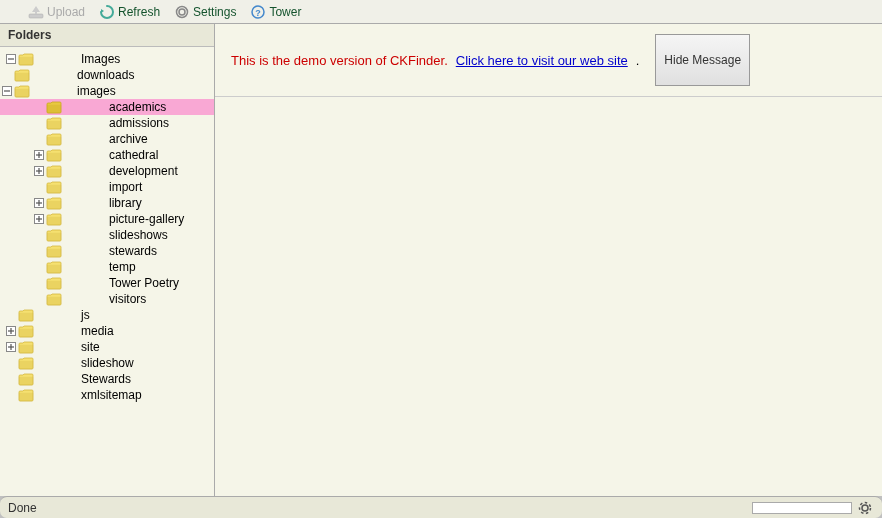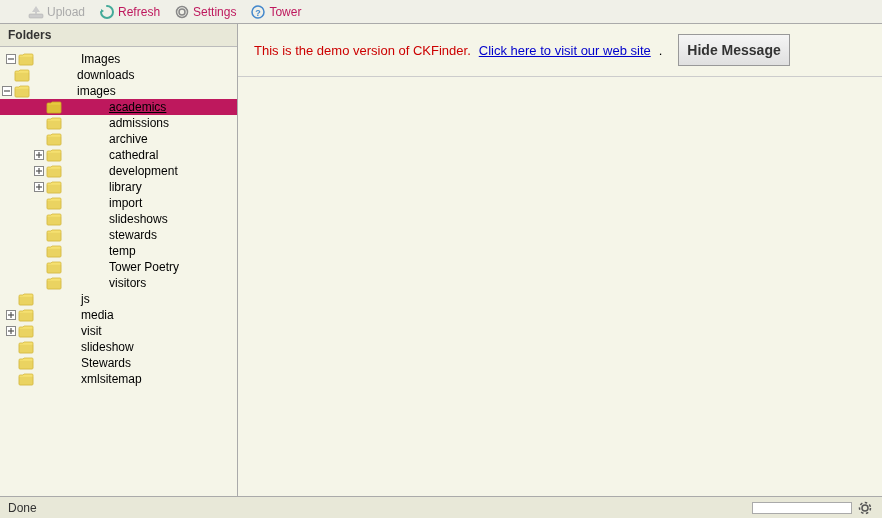--- a/index.html
+++ b/index.html
@@ -23,21 +23,21 @@
       padding: 3px 23px;
       height: 24px;
       gap: 4px;
     }
     .toolbar-btn {
       display: flex;
       align-items: center;
       gap: 3px;
       padding: 2px 5px;
       font-size: 12px;
-      color: #be185d;
+      color: #14532d;
       cursor: pointer;
       border: none;
       background: none;
     }
     .toolbar-btn.disabled { color: #aaa; cursor: default; }
     .toolbar-btn .btn-icon {
       width: 16px;
       height: 16px;
       display: inline-flex;
       align-items: center;
@@ -47,21 +47,21 @@
 
     
     #main {
       display: flex;
       flex: 1;
       overflow: hidden;
     }
 
     
     #sidebar {
-      width: 238px;
+      width: 215px;
       background: #f5f5e8;
       border-right: 1px solid #aaa;
       display: flex;
       flex-direction: column;
       overflow: hidden;
     }
     #sidebar-header {
       background: #e8e8d8;
       border-bottom: 1px solid #bbb;
       padding: 4px 8px;
@@ -80,21 +80,21 @@
     #folder-tree::-webkit-scrollbar-track { background: #e8e8d8; }
     #folder-tree::-webkit-scrollbar-thumb { background: #aaa; border: 1px solid #888; }
 
     .tree-item {
       display: flex;
       align-items: center;
       padding: 1px 0;
       cursor: pointer;
       white-space: nowrap;
     }
-    .tree-item.selected { background: #be185d; text-decoration: underline; }
+    .tree-item.selected { background: #f9a8d4; }
 
     .tree-toggle {
       width: 14px;
       height: 14px;
       display: inline-flex;
       align-items: center;
       justify-content: center;
       font-size: 9px;
       color: #555;
       flex-shrink: 0;
@@ -142,45 +142,45 @@
       color: #cc0000;
       font-weight: normal;
     }
     #demo-banner .demo-link {
       color: #0000cc;
       text-decoration: underline;
       cursor: pointer;
     }
     #demo-banner .hide-btn {
       margin-left: 8px;
-      padding: 7px 8px;
+      padding: 18px 8px;
       border: 1px solid #999;
       background: linear-gradient(to bottom, #f5f5f5, #e0e0e0);
       cursor: pointer;
-      font-size: 14px;
+      font-size: 12px;
       color: #333;
-      font-weight: bold;
     }
 
     
     #files-area {
       flex: 1;
       background: #f5f5e8;
       overflow: auto;
     }
 
     
     #statusbar {
       height: 22px;
       background: #e8e8d8;
       border-top: 1px solid #aaa;
       display: flex;
       align-items: center;
       padding: 0 8px;
       justify-content: space-between;
+      border-radius: 7px;
     }
     #statusbar .status-text {
       font-size: 12px;
       color: #333;
     }
     #statusbar .status-right {
       display: flex;
       align-items: center;
       gap: 4px;
     }
@@ -333,40 +333,54 @@
               <line x1="2" y1="5" x2="8" y2="5" stroke="#555" stroke-width="1.2"></line>
             </svg>
           </span>
           <span class="folder-icon"><svg width="16" height="14" viewBox="0 0 16 14">
     <path d="M1 4 Q1 3 2 3 L5 3 L6 2 L14 2 Q15 2 15 3 L15 12 Q15 13 14 13 L2 13 Q1 13 1 12 Z" fill="#f5e070" stroke="#d4b840" stroke-width="0.8"></path>
     <path d="M1 5 L15 5 L15 12 Q15 13 14 13 L2 13 Q1 13 1 12 Z" fill="#d4b840" stroke="#d4b840" stroke-width="0.5" opacity="0.3"></path>
   </svg></span>
           <span class="tree-label">development</span>
         </div>
         <div class="tree-item indent-2">
+          <span class="tree-toggle" style="visibility: hidden;"></span>
+          <span class="folder-icon"><svg width="16" height="14" viewBox="0 0 16 14">
+    <path d="M1 4 Q1 3 2 3 L5 3 L6 2 L14 2 Q15 2 15 3 L15 12 Q15 13 14 13 L2 13 Q1 13 1 12 Z" fill="#f5e070" stroke="#d4b840" stroke-width="0.8"></path>
+    <path d="M1 5 L15 5 L15 12 Q15 13 14 13 L2 13 Q1 13 1 12 Z" fill="#d4b840" stroke="#d4b840" stroke-width="0.5" opacity="0.3"></path>
+  </svg></span>
+          <span class="tree-label">import</span>
+        </div>
+        <div class="tree-item indent-2">
           <span class="tree-toggle">
             <svg width="10" height="10" viewBox="0 0 10 10">
               <rect x="0.5" y="0.5" width="9" height="9" fill="white" stroke="#888"></rect>
               <line x1="5" y1="2" x2="5" y2="8" stroke="#555" stroke-width="1.2"></line>
               <line x1="2" y1="5" x2="8" y2="5" stroke="#555" stroke-width="1.2"></line>
             </svg>
           </span>
           <span class="folder-icon"><svg width="16" height="14" viewBox="0 0 16 14">
     <path d="M1 4 Q1 3 2 3 L5 3 L6 2 L14 2 Q15 2 15 3 L15 12 Q15 13 14 13 L2 13 Q1 13 1 12 Z" fill="#f5e070" stroke="#d4b840" stroke-width="0.8"></path>
     <path d="M1 5 L15 5 L15 12 Q15 13 14 13 L2 13 Q1 13 1 12 Z" fill="#d4b840" stroke="#d4b840" stroke-width="0.5" opacity="0.3"></path>
   </svg></span>
           <span class="tree-label">library</span>
         </div>
         <div class="tree-item indent-2">
-          <span class="tree-toggle" style="visibility: hidden;"></span>
-          <span class="folder-icon"><svg width="16" height="14" viewBox="0 0 16 14">
-    <path d="M1 4 Q1 3 2 3 L5 3 L6 2 L14 2 Q15 2 15 3 L15 12 Q15 13 14 13 L2 13 Q1 13 1 12 Z" fill="#f5e070" stroke="#d4b840" stroke-width="0.8"></path>
-    <path d="M1 5 L15 5 L15 12 Q15 13 14 13 L2 13 Q1 13 1 12 Z" fill="#d4b840" stroke="#d4b840" stroke-width="0.5" opacity="0.3"></path>
-  </svg></span>
-          <span class="tree-label">import</span>
+          <span class="tree-toggle">
+            <svg width="10" height="10" viewBox="0 0 10 10">
+              <rect x="0.5" y="0.5" width="9" height="9" fill="white" stroke="#888"></rect>
+              <line x1="5" y1="2" x2="5" y2="8" stroke="#555" stroke-width="1.2"></line>
+              <line x1="2" y1="5" x2="8" y2="5" stroke="#555" stroke-width="1.2"></line>
+            </svg>
+          </span>
+          <span class="folder-icon"><svg width="16" height="14" viewBox="0 0 16 14">
+    <path d="M1 4 Q1 3 2 3 L5 3 L6 2 L14 2 Q15 2 15 3 L15 12 Q15 13 14 13 L2 13 Q1 13 1 12 Z" fill="#f5e070" stroke="#d4b840" stroke-width="0.8"></path>
+    <path d="M1 5 L15 5 L15 12 Q15 13 14 13 L2 13 Q1 13 1 12 Z" fill="#d4b840" stroke="#d4b840" stroke-width="0.5" opacity="0.3"></path>
+  </svg></span>
+          <span class="tree-label">picture-gallery</span>
         </div>
         <div class="tree-item indent-2">
           <span class="tree-toggle" style="visibility: hidden;"></span>
           <span class="folder-icon"><svg width="16" height="14" viewBox="0 0 16 14">
     <path d="M1 4 Q1 3 2 3 L5 3 L6 2 L14 2 Q15 2 15 3 L15 12 Q15 13 14 13 L2 13 Q1 13 1 12 Z" fill="#f5e070" stroke="#d4b840" stroke-width="0.8"></path>
     <path d="M1 5 L15 5 L15 12 Q15 13 14 13 L2 13 Q1 13 1 12 Z" fill="#d4b840" stroke="#d4b840" stroke-width="0.5" opacity="0.3"></path>
   </svg></span>
           <span class="tree-label">slideshows</span>
         </div>
         <div class="tree-item indent-2">
@@ -428,21 +442,21 @@
             <svg width="10" height="10" viewBox="0 0 10 10">
               <rect x="0.5" y="0.5" width="9" height="9" fill="white" stroke="#888"></rect>
               <line x1="5" y1="2" x2="5" y2="8" stroke="#555" stroke-width="1.2"></line>
               <line x1="2" y1="5" x2="8" y2="5" stroke="#555" stroke-width="1.2"></line>
             </svg>
           </span>
           <span class="folder-icon"><svg width="16" height="14" viewBox="0 0 16 14">
     <path d="M1 4 Q1 3 2 3 L5 3 L6 2 L14 2 Q15 2 15 3 L15 12 Q15 13 14 13 L2 13 Q1 13 1 12 Z" fill="#f5e070" stroke="#d4b840" stroke-width="0.8"></path>
     <path d="M1 5 L15 5 L15 12 Q15 13 14 13 L2 13 Q1 13 1 12 Z" fill="#d4b840" stroke="#d4b840" stroke-width="0.5" opacity="0.3"></path>
   </svg></span>
-          <span class="tree-label">visit</span>
+          <span class="tree-label">site</span>
         </div>
         <div class="tree-item indent-0">
           <span class="tree-toggle" style="visibility: hidden;"></span>
           <span class="folder-icon"><svg width="16" height="14" viewBox="0 0 16 14">
     <path d="M1 4 Q1 3 2 3 L5 3 L6 2 L14 2 Q15 2 15 3 L15 12 Q15 13 14 13 L2 13 Q1 13 1 12 Z" fill="#f5e070" stroke="#d4b840" stroke-width="0.8"></path>
     <path d="M1 5 L15 5 L15 12 Q15 13 14 13 L2 13 Q1 13 1 12 Z" fill="#d4b840" stroke="#d4b840" stroke-width="0.5" opacity="0.3"></path>
   </svg></span>
           <span class="tree-label">slideshow</span>
         </div>
         <div class="tree-item indent-0">

